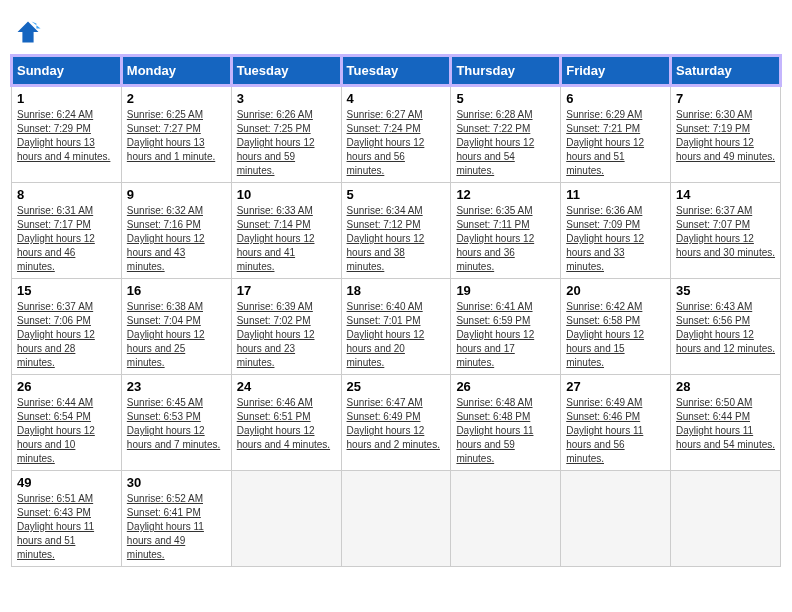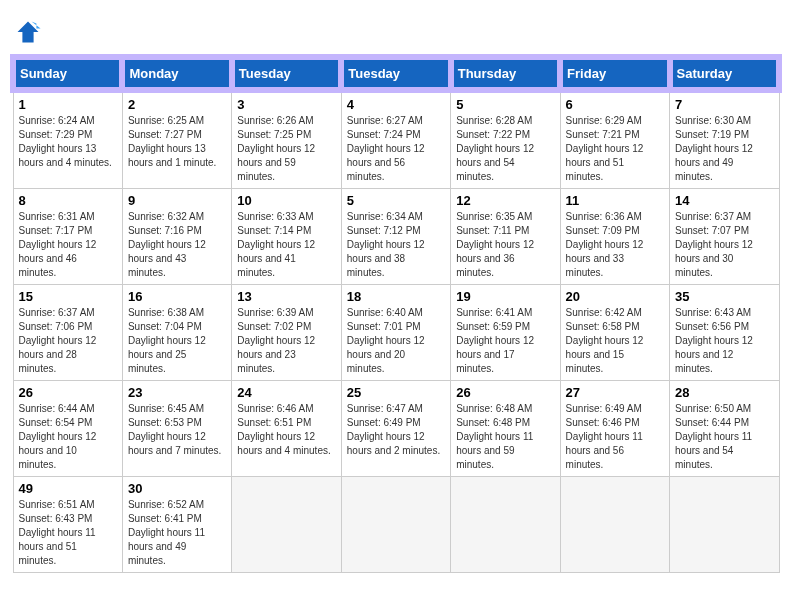--- a/index.html
+++ b/index.html
@@ -51,21 +51,21 @@
       border-collapse: collapse;
       font-size: 11px;
     }
     thead tr th {
       background: #1565c0;
       color: #fff;
       padding: 6px 4px;
       text-align: left;
       font-size: 13px;
       font-weight: bold;
-      border: 6px solid #c4b5fd;
+      border: 3px solid #c4b5fd;
       margin-left: 48px;
     }
     tbody tr td {
       border: 1px solid #ccc;
       vertical-align: top;
       padding: 4px 5px;
       width: calc(100% / 7);
       height: 80px;
       background: #fff;
     }
@@ -74,20 +74,21 @@
     }
     .day-num {
       font-size: 13px;
       font-weight: bold;
       margin-bottom: 2px;
     }
     .day-info {
       font-size: 10px;
       color: #333;
       line-height: 1.4;
+      text-decoration: underline;
     }
   </style>
 </head>
 <body>
 
 <div class="header-area">
   <div class="logo">
     <svg class="logo-icon" viewBox="0 0 40 40">
       <rect x="0" y="0" width="40" height="40" fill="white"></rect>
       <polygon points="20,5 35,20 28,20 28,35 12,35 12,20 5,20" fill="#1565c0"></polygon>
@@ -244,21 +245,21 @@
       </td>
         <td>
         <div class="day-num">16</div>
         <div class="day-info">
           Sunrise: 6:38 AM<br>
           Sunset: 7:04 PM<br>
           Daylight hours 12 hours and 25 minutes.
         </div>
       </td>
         <td>
-        <div class="day-num">13</div>
+        <div class="day-num">17</div>
         <div class="day-info">
           Sunrise: 6:39 AM<br>
           Sunset: 7:02 PM<br>
           Daylight hours 12 hours and 23 minutes.
         </div>
       </td>
         <td>
         <div class="day-num">18</div>
         <div class="day-info">
           Sunrise: 6:40 AM<br>

